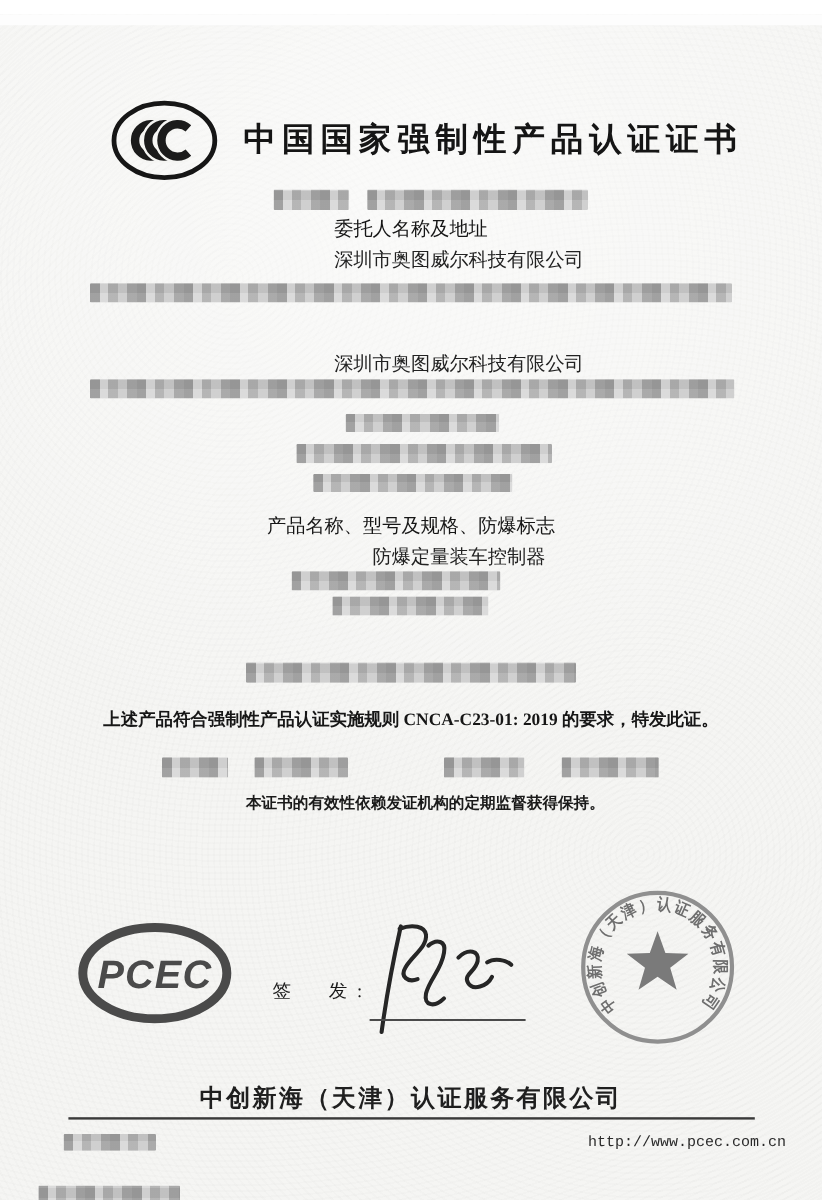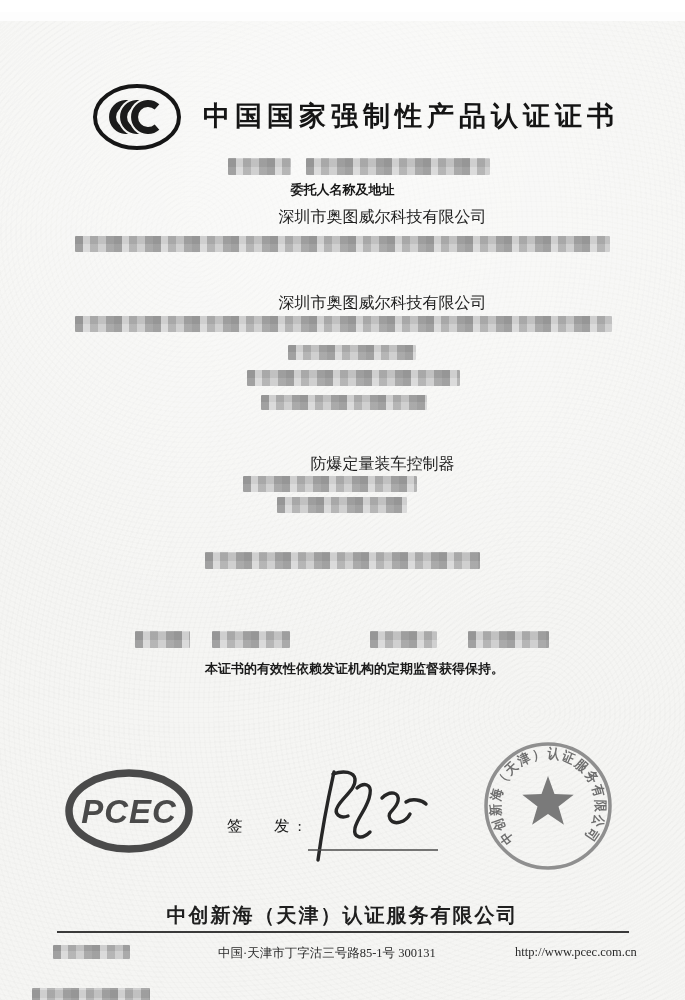--- a/index.html
+++ b/index.html
@@ -13,21 +13,21 @@
     background-color:#f5f5f3;
     background-image:
       radial-gradient(circle at 50% 15%, rgba(255,255,255,.55), rgba(255,255,255,0) 55%),
       repeating-radial-gradient(circle at 28% 22%, rgba(0,0,0,.013) 0 1.5px, transparent 1.5px 5px),
       repeating-radial-gradient(circle at 78% 70%, rgba(0,0,0,.012) 0 1.5px, transparent 1.5px 5px);
   }
   .page::before{content:"";position:absolute;top:0;left:0;right:0;height:9px;background:#fdfdfd;}
   .abs{position:absolute;white-space:nowrap;}
   .center{position:absolute;left:0;width:685px;text-align:center;white-space:nowrap;}
   .title{font-size:27px;font-weight:bold;letter-spacing:5px;font-family:"Liberation Sans","DejaVu Sans",sans-serif;color:#151515;}
-  .h{font-size:13px;font-weight:bold;color:#161616;}
+  .h{font-size:16px;font-weight:normal;color:#161616;}
   .v{font-size:16px;color:#222;padding-left:40px;}
   .statement{font-size:14.5px;font-weight:bold;color:#161616;}
   .note1{font-size:13px;font-weight:bold;color:#1a1a1a;}
   .note2{font-size:13px;color:#242424;}
   .sign{font-size:15.5px;letter-spacing:8px;color:#1a1a1a;}
   .footer-name{font-size:20px;font-weight:bold;letter-spacing:2px;font-family:"Liberation Sans","DejaVu Sans",sans-serif;color:#1f1f1f;}
   .footer-small{font-size:12.5px;color:#2a2a2a;}
   .rule{position:absolute;background:#3a3a3a;}
   
   .px{
@@ -61,26 +61,28 @@
   <div class="center v" style="top:195px;">深圳市奥图威尔科技有限公司</div>
   <div class="px" style="left:75px;top:224px;width:535px;height:16px;"></div>
 
   <div class="center v" style="top:281px;">深圳市奥图威尔科技有限公司</div>
   <div class="px" style="left:75px;top:304px;width:537px;height:16px;"></div>
 
   <div class="px" style="left:288px;top:333px;width:128px;height:15px;"></div>
   <div class="px" style="left:247px;top:358px;width:213px;height:16px;"></div>
   <div class="px" style="left:261px;top:383px;width:166px;height:15px;"></div>
 
+  <div class="center h" style="top:416px;">产品名称、型号及规格、防爆标志</div>
   <div class="center v" style="top:442px;">防爆定量装车控制器</div>
   <div class="px" style="left:243px;top:464px;width:174px;height:16px;"></div>
   <div class="px" style="left:277px;top:485px;width:130px;height:16px;"></div>
 
   <div class="px" style="left:205px;top:540px;width:275px;height:17px;"></div>
 
+  <div class="center statement" style="top:578px;">上述产品符合强制性产品认证实施规则 CNCA-C23-01: 2019 的要求，特发此证。</div>
 
   <div class="px" style="left:135px;top:619px;width:55px;height:17px;"></div>
   <div class="px" style="left:212px;top:619px;width:78px;height:17px;"></div>
   <div class="px" style="left:370px;top:619px;width:67px;height:17px;"></div>
   <div class="px" style="left:468px;top:619px;width:81px;height:17px;"></div>
 
   <div class="center note1" style="top:648px;padding-left:12px;">本证书的有效性依赖发证机构的定期监督获得保持。</div>
 
   <svg class="abs" style="left:63px;top:756px;" width="132" height="86" viewBox="0 0 132 86">
     <ellipse cx="66" cy="43" rx="60" ry="38" fill="none" stroke="#4a4a4a" stroke-width="7.5"></ellipse>
@@ -108,18 +110,17 @@
     <polygon points="67,37 73.5,55.1 92.7,55.7 77.5,67.4 82.9,85.8 67,75 51.1,85.8 56.5,67.4 41.3,55.7 60.5,55.1" fill="#7a7a7a"></polygon>
     <text font-size="13.5" font-weight="bold" fill="#6e6e6e" letter-spacing="2">
       <textPath href="#stampArc" startOffset="0" textLength="224" lengthAdjust="spacingAndGlyphs">中创新海（天津）认证服务有限公司</textPath>
     </text>
   </svg>
 
   <div class="center footer-name" style="top:890px;">中创新海（天津）认证服务有限公司</div>
   <div class="rule" style="left:57px;top:919px;width:572px;height:2px;"></div>
 
   <div class="px" style="left:53px;top:933px;width:77px;height:14px;"></div>
-  <div class="abs footer-small" style="left:218px;top:933px;">中国·天津市丁字沽三号路85-1号  300131</div>
-  <div class="abs footer-small" style="left:515px;top:933px;">http://www.pcec.com.cn</div>
+  <div class="abs footer-small" style="left:490px;top:933px;font-family:Liberation Mono, monospace;">http://www.pcec.com.cn</div>
 
   <div class="px" style="left:32px;top:976px;width:118px;height:18px;"></div>
 
 </div>
 
 </body></html>

